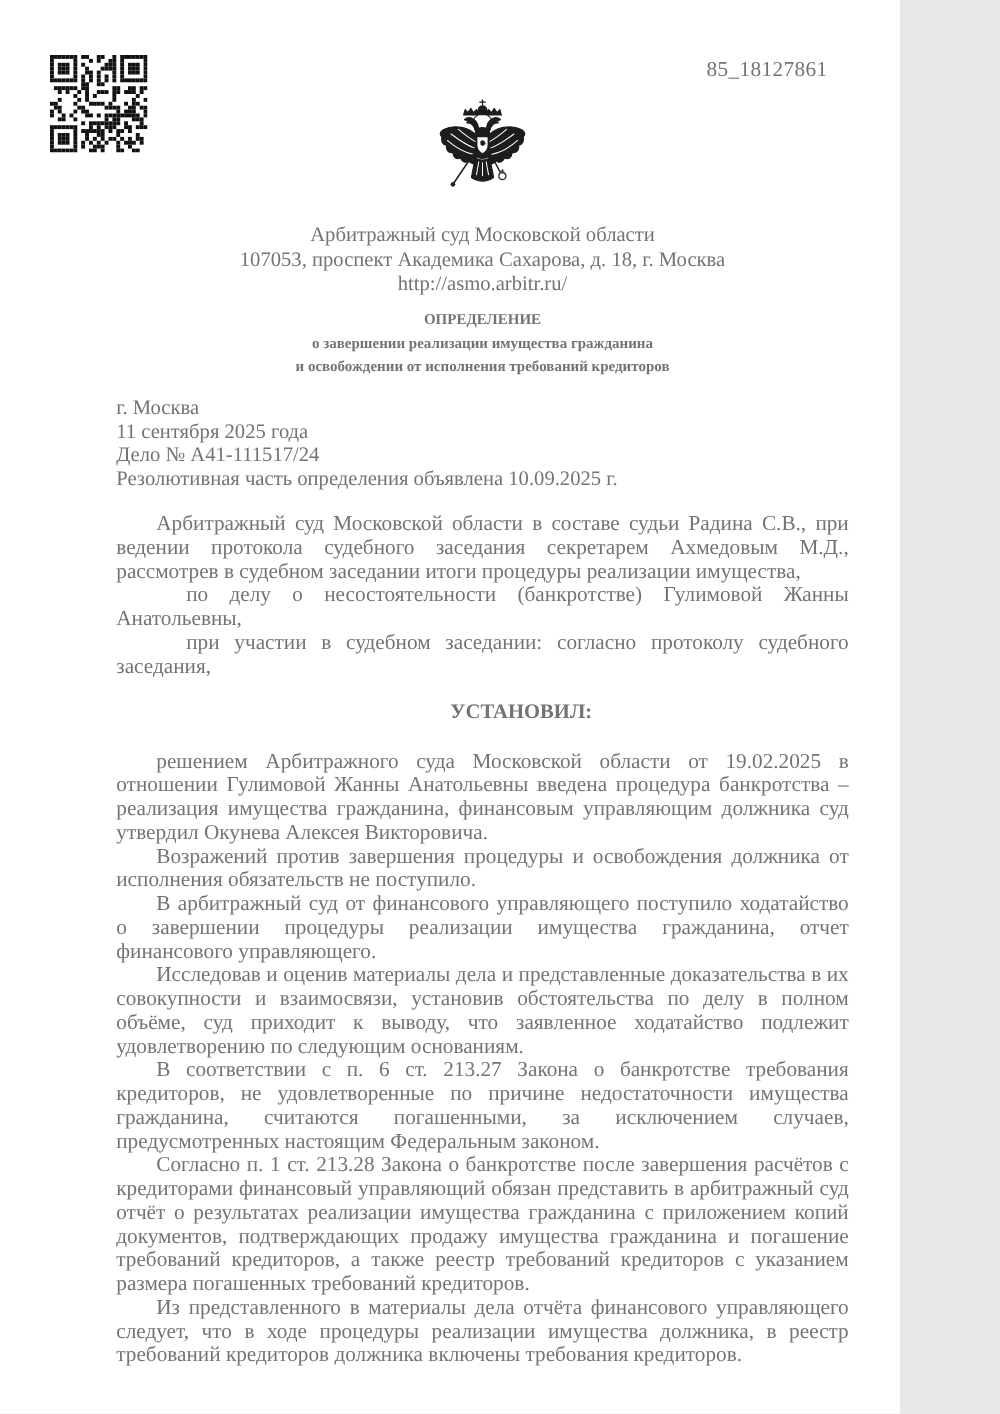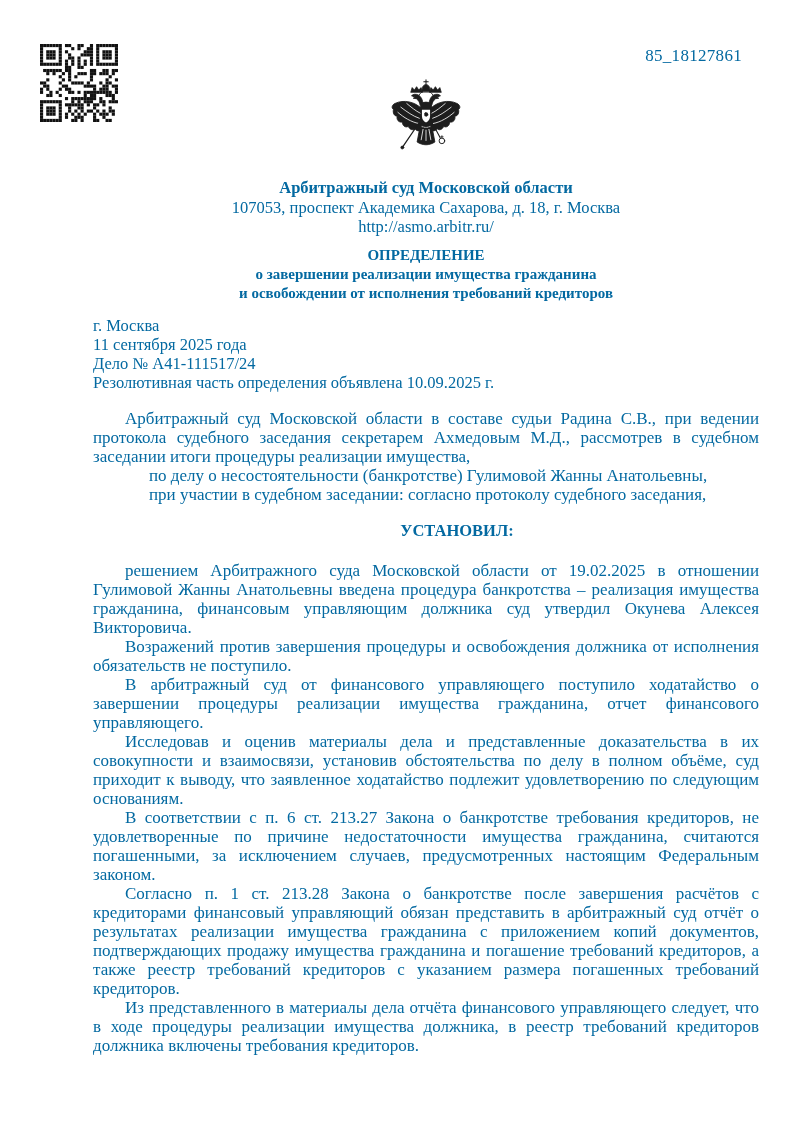--- a/index.html
+++ b/index.html
@@ -1,40 +1,40 @@
 <!DOCTYPE html>
 <html lang="ru"><head>
 <meta charset="utf-8">
 <style>
   html,body{margin:0;padding:0;background:#e8e8e8;}
   .page{
     position:relative;
-    width:800px;height:1131px;
+    width:720px;height:1131px;
     background:#ffffff;
     font-family:"Liberation Serif","DejaVu Serif",serif;
-    color:#0369a1;
+    color:#737373;
     overflow:hidden;
     box-sizing:border-box;
   }
   .qr{
     position:absolute;left:40px;top:44px;width:78px;height:78px;
   }
   .qr svg{width:100%;height:100%;fill:#111;}
   .doc-number{
     position:absolute;top:46px;right:58px;
     font-size:17px;line-height:19px;letter-spacing:0.3px;
   }
   .content{
     margin:0 41px 0 93px; 
   }
   .emblem-wrap{padding-top:78px;text-align:center;height:90px;box-sizing:content-box;}
   .emblem-wrap svg{display:inline-block;}
-  .court-name{margin-top:10px;font-weight:bold;font-size:16.5px;line-height:19.5px;text-align:center;}
+  .court-name{margin-top:10px;font-weight:normal;font-size:16.5px;line-height:19.5px;text-align:center;}
   .court-line{font-size:16.5px;line-height:19.5px;text-align:center;}
-  .title-block{margin-top:9px;font-weight:bold;font-size:15px;line-height:19px;text-align:center;}
+  .title-block{margin-top:9px;font-weight:bold;font-size:12px;line-height:19px;text-align:center;}
   .meta{font-size:16.5px;line-height:19px;margin-top:13px;}
   .meta-row{display:flex;justify-content:space-between;flex-direction:column;}
   .bodytext{margin-top:17px;font-size:17px;line-height:19px;}
   .bodytext p{
     margin:0;text-align:justify;text-indent:32px;
   }
   .bodytext p.hang{text-indent:56px;}
   .established{
     margin:17px 0 21px 0;font-weight:bold;font-size:16.5px;line-height:19px;
     text-align:center;padding-left:62px; 

